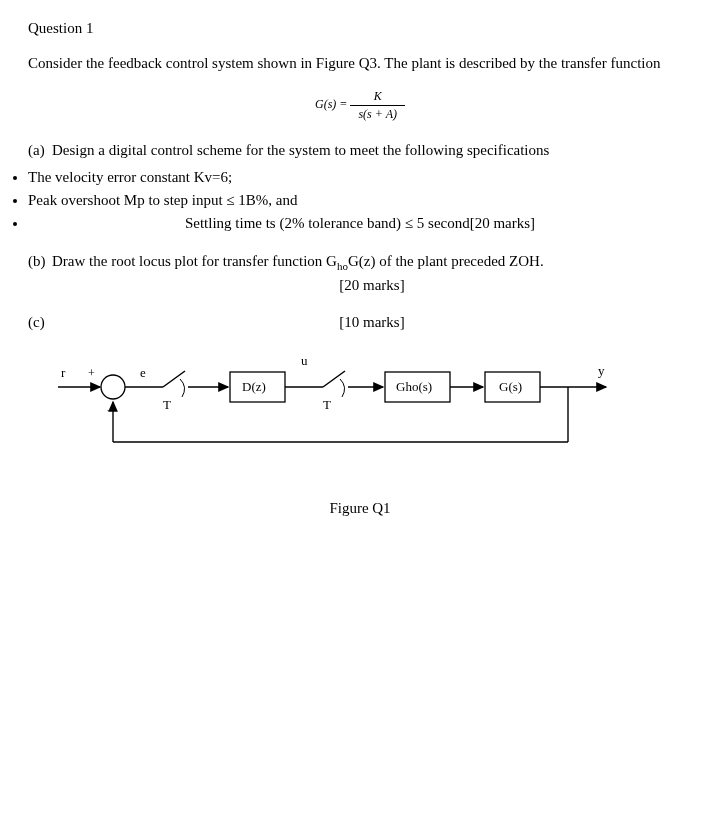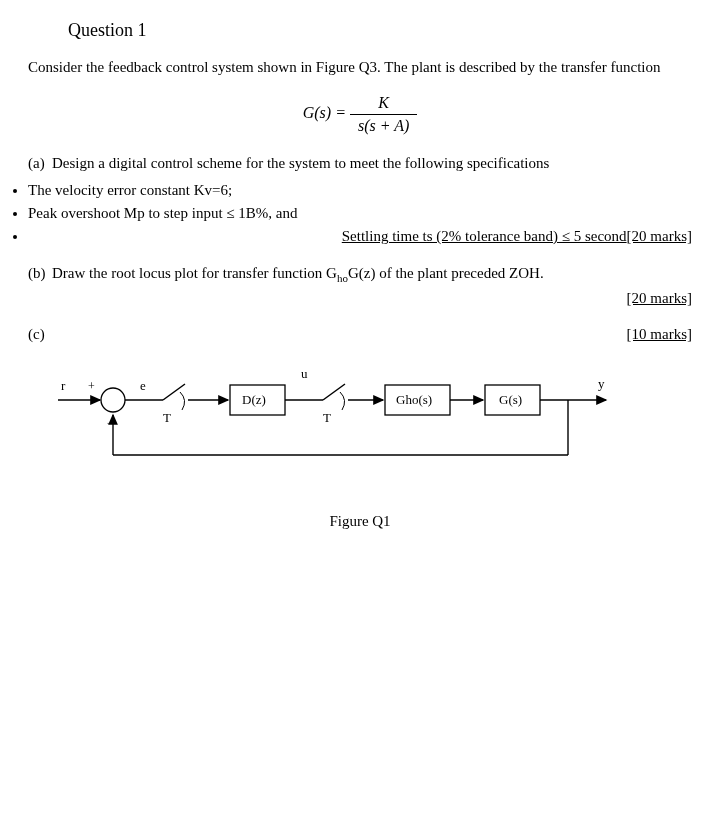--- a/index.html
+++ b/index.html
@@ -7,34 +7,33 @@
       width: 720px;
       height: 833px;
       background: #ffffff;
       font-family: 'Times New Roman', Times, serif;
       font-size: 15px;
       color: #000;
       padding: 20px 28px;
       position: relative;
     }
     .question-title {
-      font-size: 18px;
+      font-size: 15px;
       margin-bottom: 16px;
-      margin-left: 40px;
     }
     .intro {
       font-size: 15px;
       margin-bottom: 16px;
       line-height: 1.4;
     }
     .formula {
       text-align: center;
       margin: 13px 0 18px 0;
       font-style: italic;
-      font-size: 16px;
+      font-size: 12px;
     }
     .frac {
       display: inline-block;
       vertical-align: middle;
       text-align: center;
       line-height: 1.1;
     }
     .frac .num {
       display: block;
       border-bottom: 1px solid #000;
@@ -60,23 +59,22 @@
     }
     ul {
       list-style: disc;
       margin-top: 4px;
     }
     li {
       line-height: 1.55;
     }
     .marks-row {
       display: flex;
-      justify-content: flex-end;
+      justify-content: center;
       align-items: baseline;
-      text-decoration: underline;
     }
     .marks {
       white-space: nowrap;
     }
     .diagram-wrapper {
       margin-top: 4px;
       margin-left: 30px;
     }
     .diagram {
       width: 560px;

